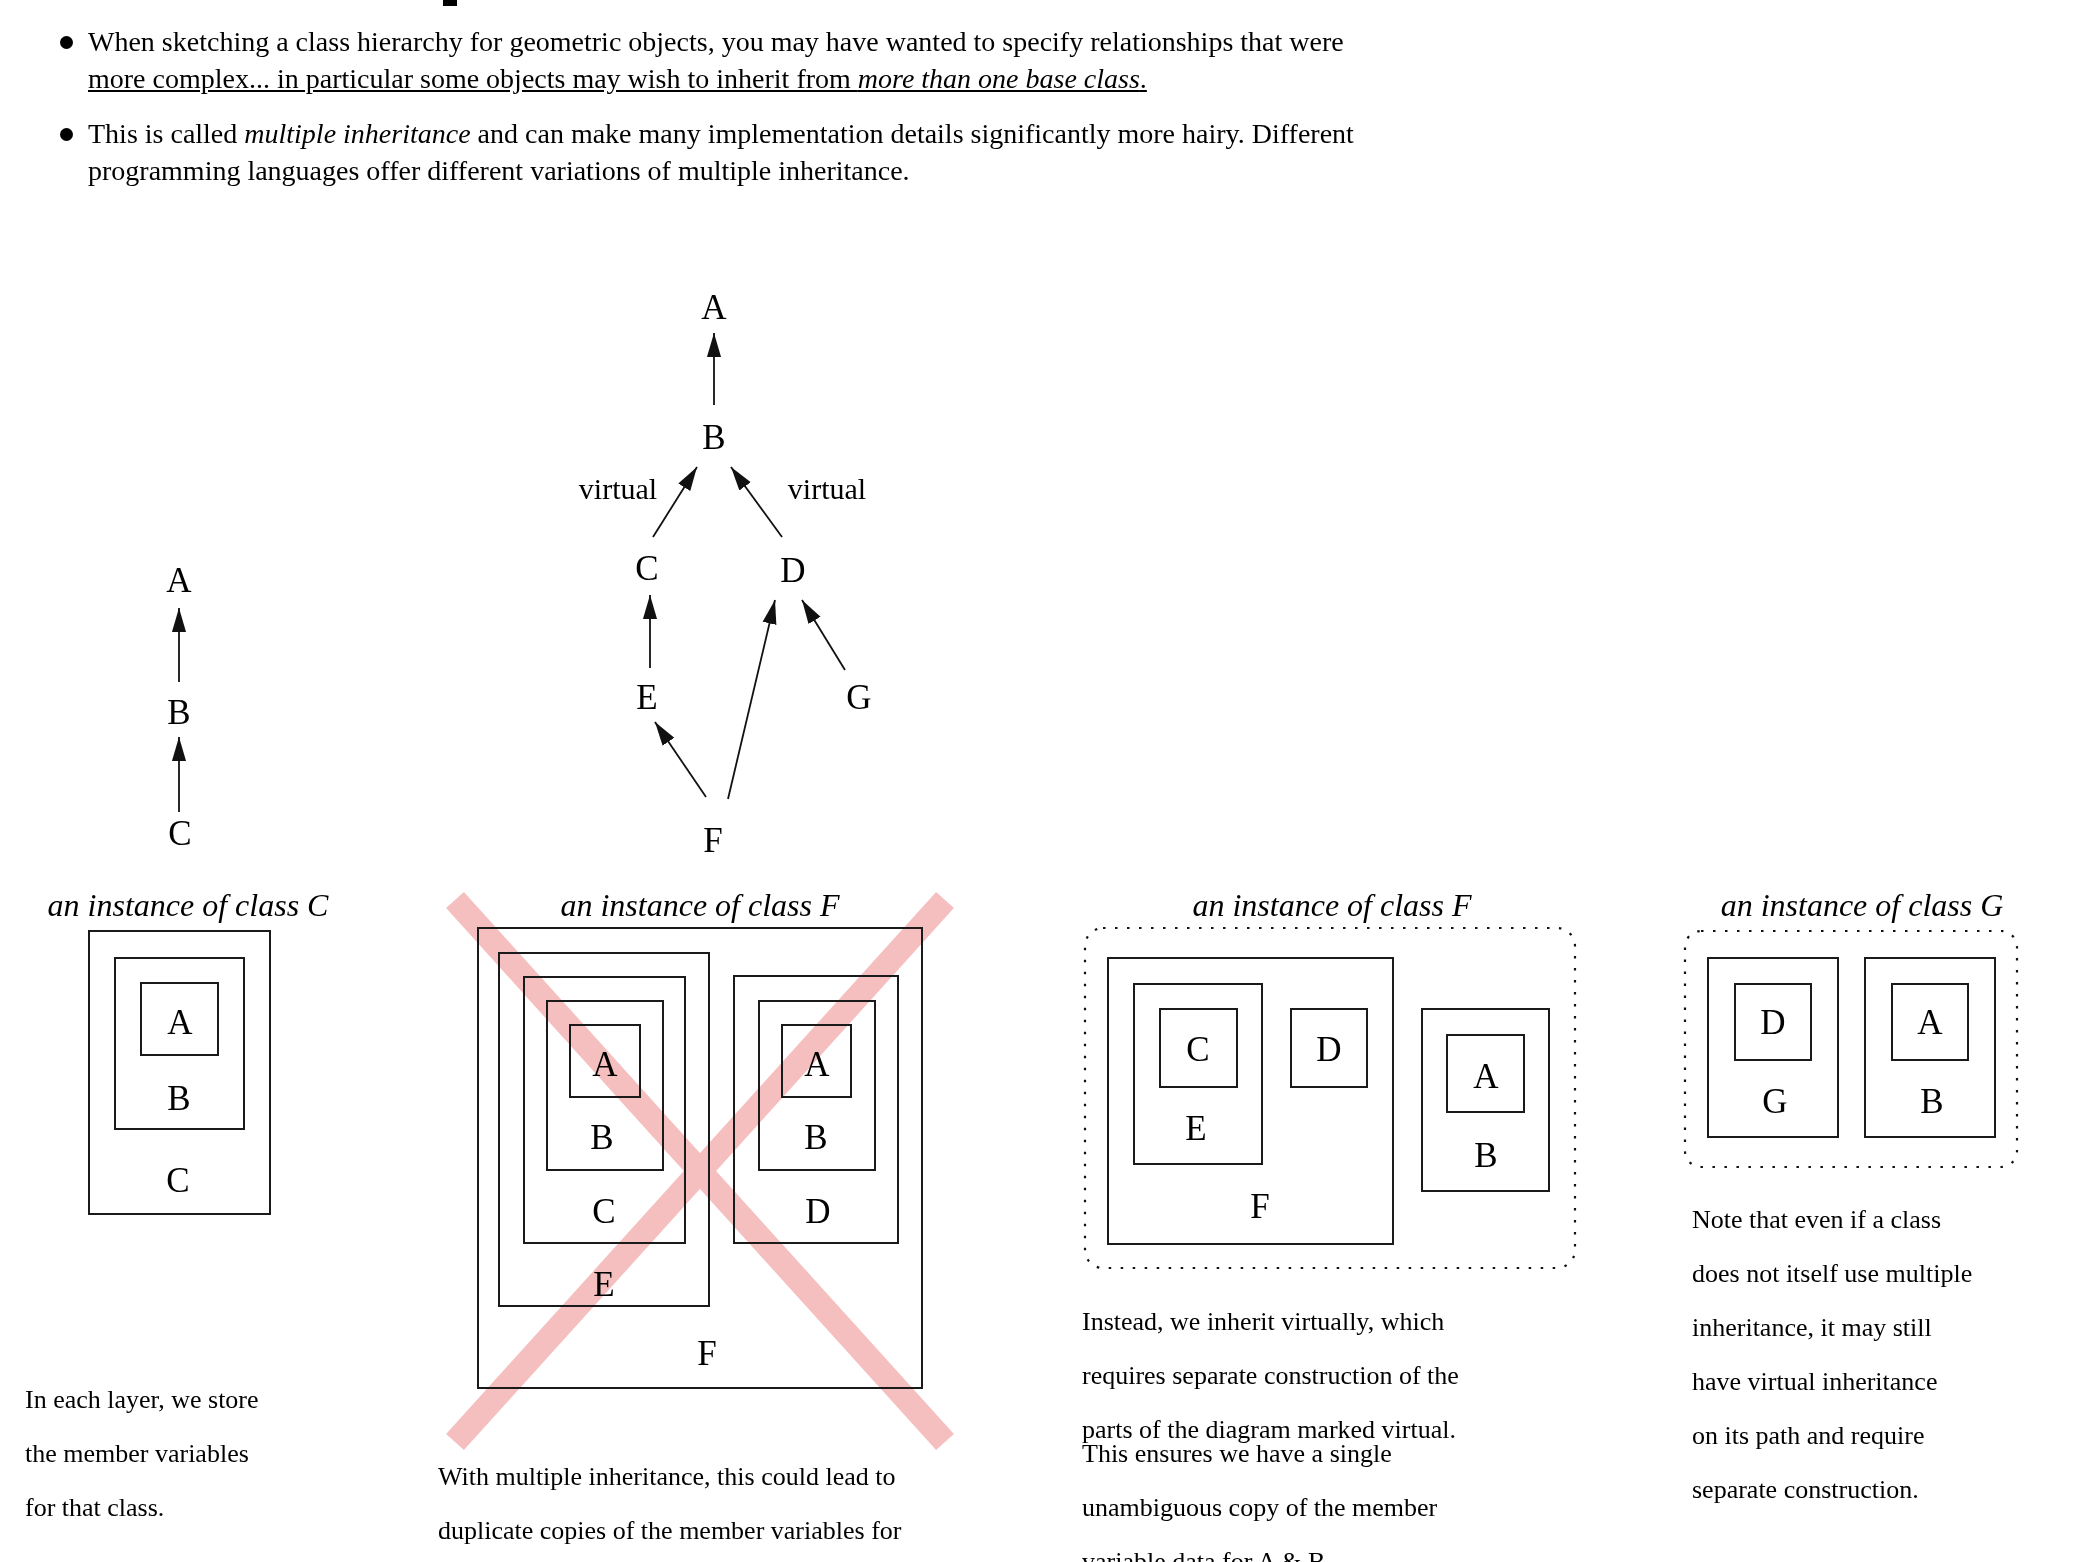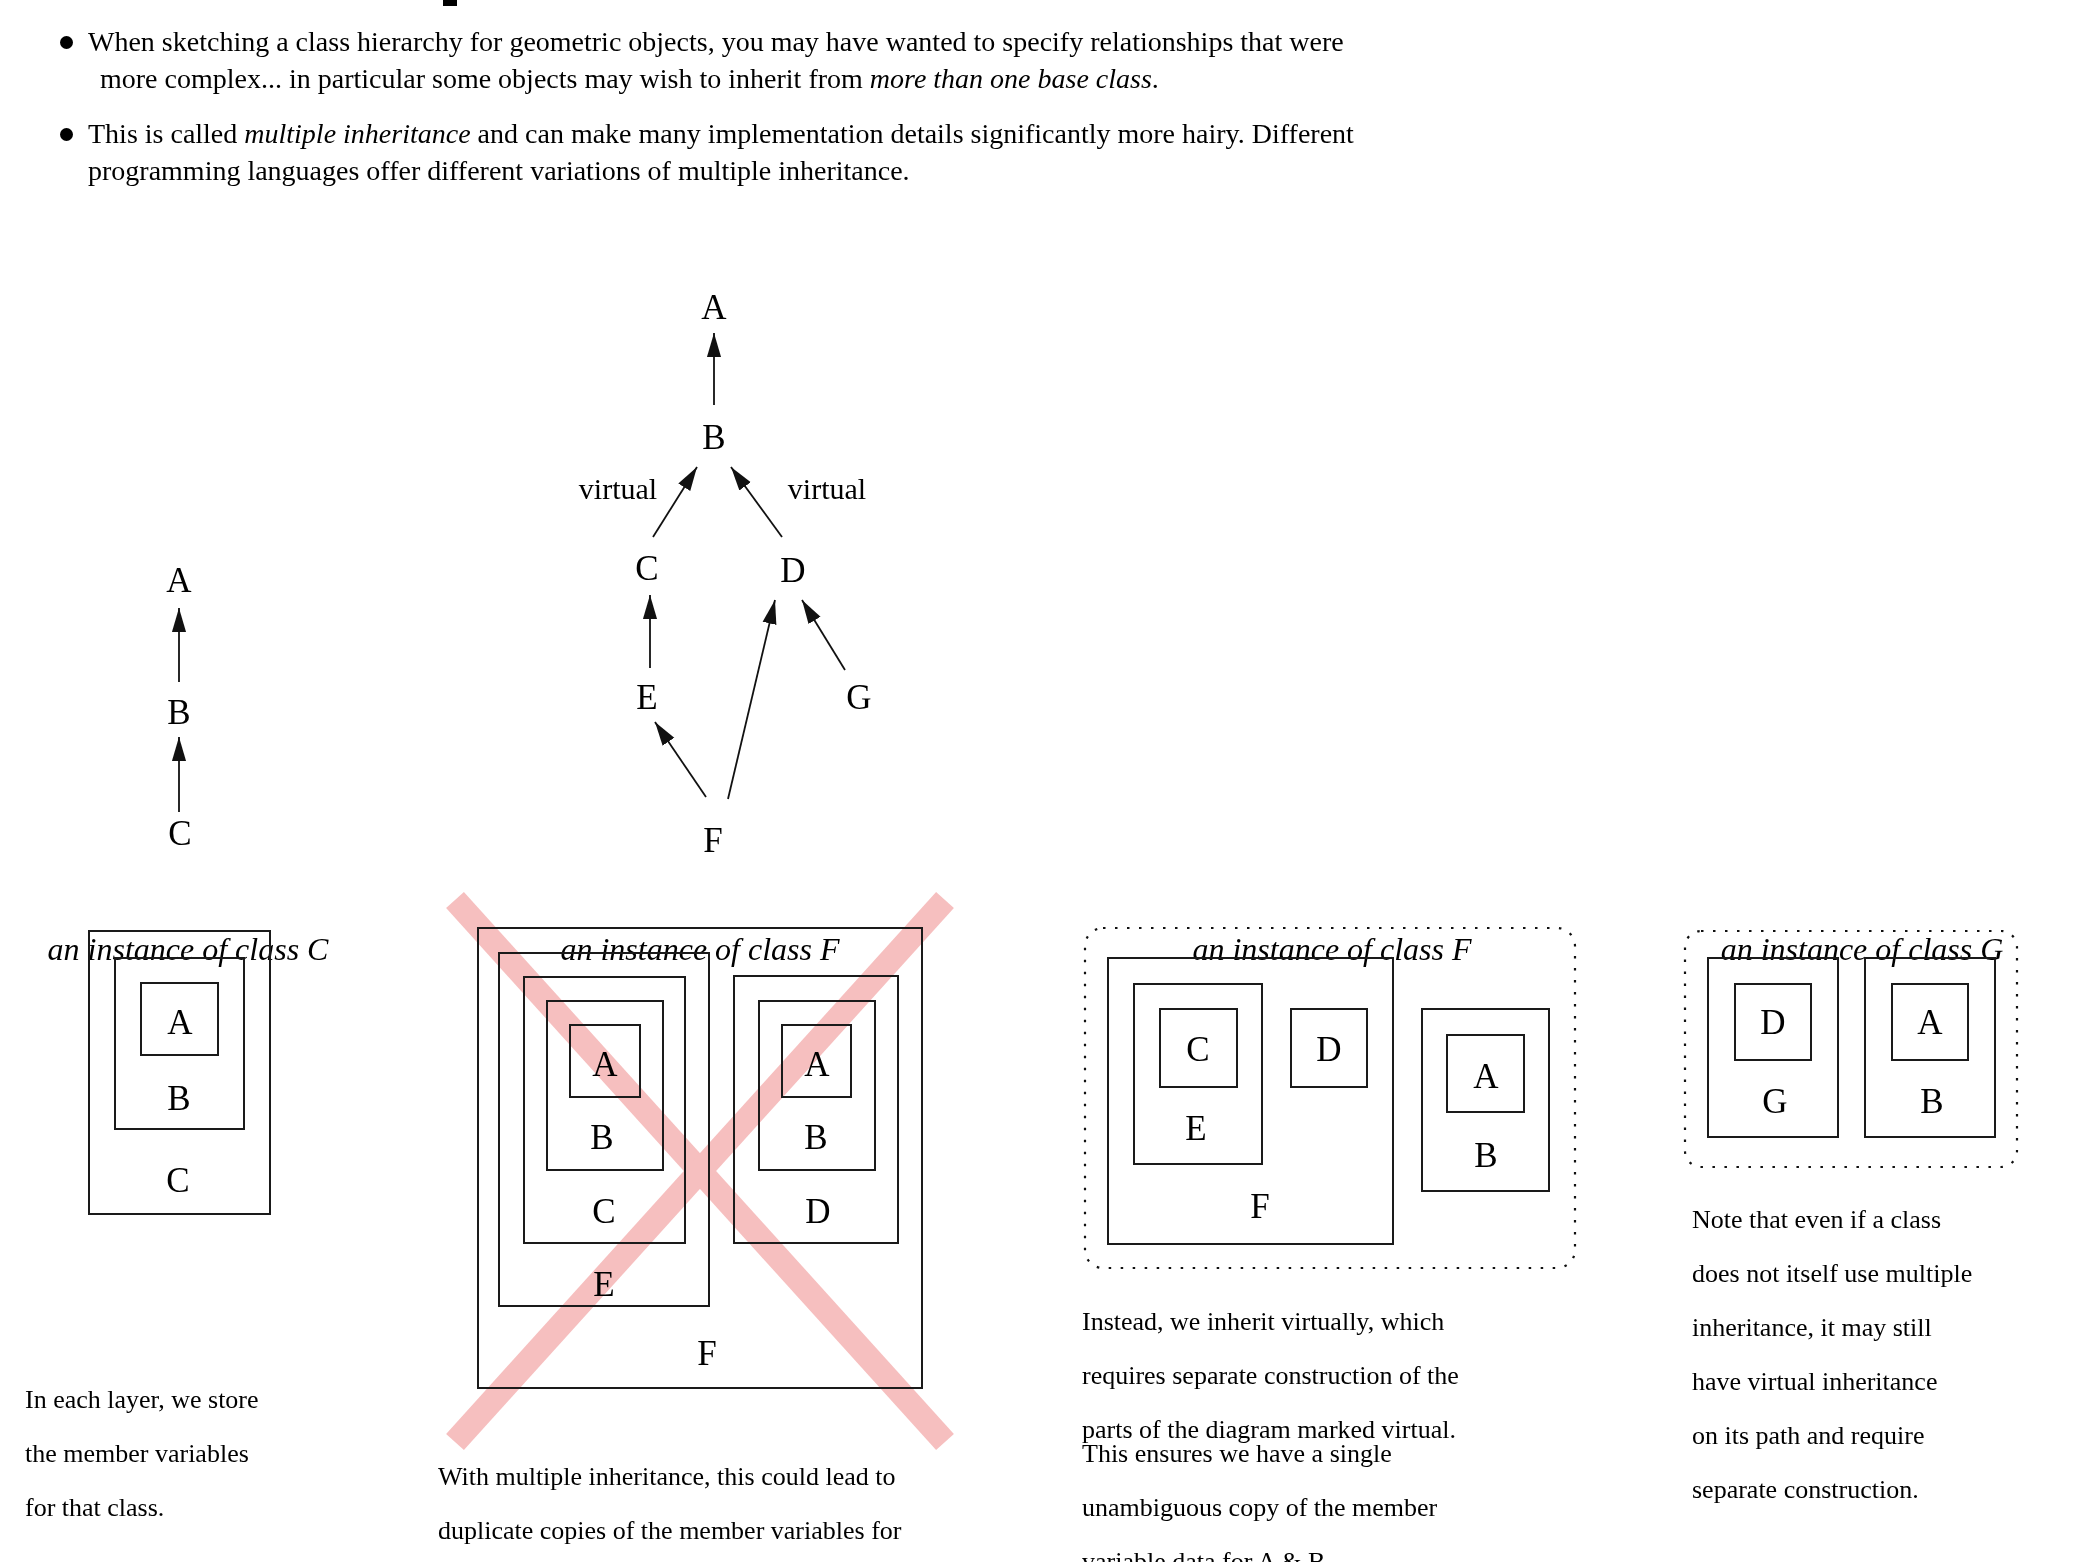--- a/index.html
+++ b/index.html
@@ -6,21 +6,21 @@
   .page{position:relative;width:2097px;height:1562px;background:#ffffff;overflow:hidden;
         font-family:"Liberation Serif",serif;color:#000;}
   .overlay{position:absolute;left:0;top:0;z-index:1;}
   .html-layer{position:absolute;left:0;top:0;width:100%;height:100%;z-index:2;}
   .frag{position:absolute;background:#000;}
   .bdot{position:absolute;width:13px;height:13px;border-radius:50%;background:#000;}
   .bline{position:absolute;font-size:28px;white-space:nowrap;}
   .it{font-style:italic;}
   .lbl{position:absolute;transform:translate(-50%,-50%);font-size:35px;line-height:1;white-space:nowrap;}
   .vlabel{position:absolute;transform:translate(-50%,-50%);font-size:30px;line-height:1;white-space:nowrap;}
-  .ititle{position:absolute;transform:translate(-50%,-50%);font-size:32px;font-style:italic;white-space:nowrap;margin-top:44px;}
+  .ititle{position:absolute;transform:translate(-50%,-50%);font-size:32px;font-style:italic;white-space:nowrap;}
   .box{position:absolute;border:2px solid #1a1a1a;box-sizing:border-box;background:transparent;}
   .cap{position:absolute;font-size:26px;line-height:54px;white-space:pre-line;}
 </style>
 </head>
 <body>
 
 <div class="page">
 
   <svg class="overlay" width="2097" height="1562" viewBox="0 0 2097 1562">
     <defs>
@@ -46,21 +46,21 @@
     <line x1="706" y1="797" x2="655" y2="722" stroke="#111" stroke-width="1.8" marker-end="url(#arrh)"></line>
     <line x1="728" y1="799" x2="775" y2="600" stroke="#111" stroke-width="1.8" marker-end="url(#arrh)"></line>
   </svg>
 
   <div class="html-layer">
 
     <div class="frag" style="left:443px;top:0;width:14px;height:6px;"></div>
 
     <div class="bdot" style="left:60px;top:36px;"></div>
     <div class="bline" style="left:88px;top:26px;">When sketching a class hierarchy for geometric objects, you may have wanted to specify relationships that were</div>
-    <div class="bline" style="left:100px;top:63px;"><span>more complex... in particular some objects may wish to inherit from </span><span class="it">more than one base class</span><span>.</span></div>
+    <div class="bline" style="left:88px;top:63px;text-decoration:underline;"><span>more complex... in particular some objects may wish to inherit from </span><span class="it">more than one base class</span><span>.</span></div>
 
     <div class="bdot" style="left:60px;top:128px;"></div>
     <div class="bline" style="left:88px;top:155px;">programming languages offer different variations of multiple inheritance.</div>
     <div class="bline" style="left:88px;top:118px;"><span>This is called </span><span class="it">multiple inheritance</span><span> and can make many implementation details significantly more hairy. Different</span></div>
 
     <div class="lbl" style="left:179px;top:580px;">A</div>
     <div class="lbl" style="left:179px;top:712px;">B</div>
     <div class="lbl" style="left:180px;top:833px;">C</div>
 
     <div class="lbl" style="left:714px;top:307px;">A</div>

